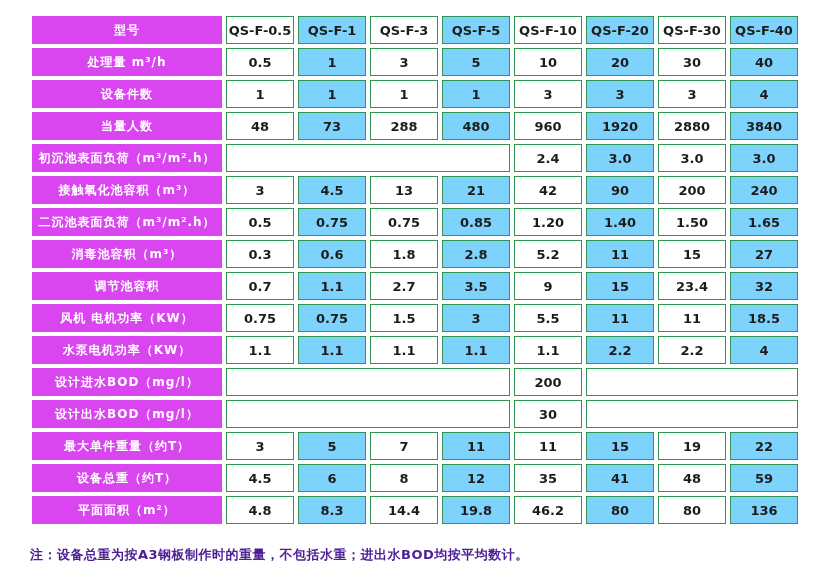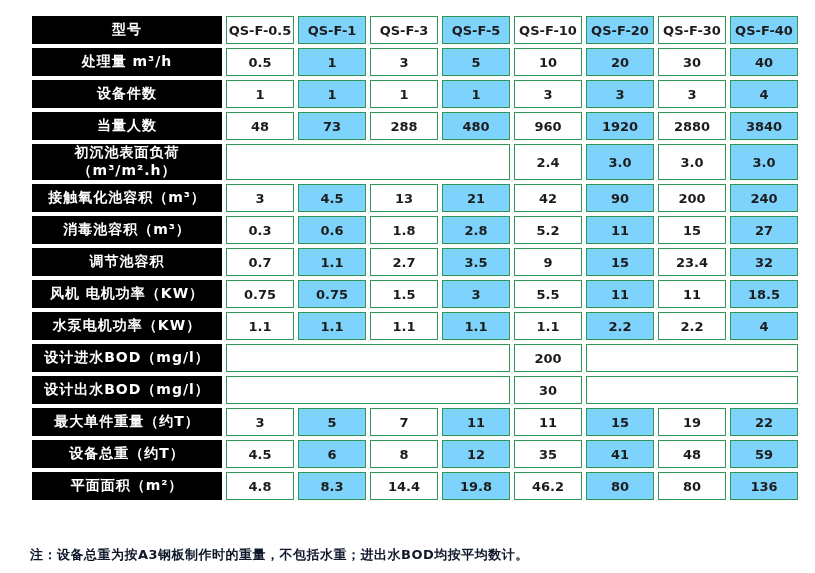--- a/index.html
+++ b/index.html
@@ -18,24 +18,24 @@
     position: absolute;
     left: 28px;
     top: 12px;
   }
   table.spec-table {
     border-collapse: separate;
     border-spacing: 4px;
     table-layout: fixed;
   }
   table.spec-table th.label {
-    background: #000000;
+    background: #d946ef;
     color: #ffffff;
     font-weight: bold;
-    font-size: 14px;
+    font-size: 12px;
     text-align: center;
     vertical-align: middle;
     height: 26px;
     padding: 0 2px;
     letter-spacing: 1px;
   }
   table.spec-table td {
     border: 1px solid #2f9655;
     text-align: center;
     vertical-align: middle;
@@ -48,21 +48,21 @@
     white-space: nowrap;
   }
   td.c-white { background: #ffffff; }
   td.c-beige { background: #7dd3fc; }
   .note {
     position: absolute;
     left: 30px;
     top: 546px;
     font-size: 13px;
     font-weight: bold;
-    color: #0f172a;
+    color: #4c1d95;
     letter-spacing: 0.5px;
   }
 </style>
 </head>
 <body>
 
 <div class="page">
   <div class="table-wrap">
     <table class="spec-table">
       <colgroup>
@@ -134,20 +134,31 @@
             <td class="c-white">3</td>
             <td class="c-beige">4.5</td>
             <td class="c-white">13</td>
             <td class="c-beige">21</td>
             <td class="c-white">42</td>
             <td class="c-beige">90</td>
             <td class="c-white">200</td>
             <td class="c-beige">240</td>
           </tr>
           <tr>
+            <th class="label">二沉池表面负荷（m³/m².h）</th>
+            <td class="c-white">0.5</td>
+            <td class="c-beige">0.75</td>
+            <td class="c-white">0.75</td>
+            <td class="c-beige">0.85</td>
+            <td class="c-white">1.20</td>
+            <td class="c-beige">1.40</td>
+            <td class="c-white">1.50</td>
+            <td class="c-beige">1.65</td>
+          </tr>
+          <tr>
             <th class="label">消毒池容积（m³）</th>
             <td class="c-white">0.3</td>
             <td class="c-beige">0.6</td>
             <td class="c-white">1.8</td>
             <td class="c-beige">2.8</td>
             <td class="c-white">5.2</td>
             <td class="c-beige">11</td>
             <td class="c-white">15</td>
             <td class="c-beige">27</td>
           </tr>

